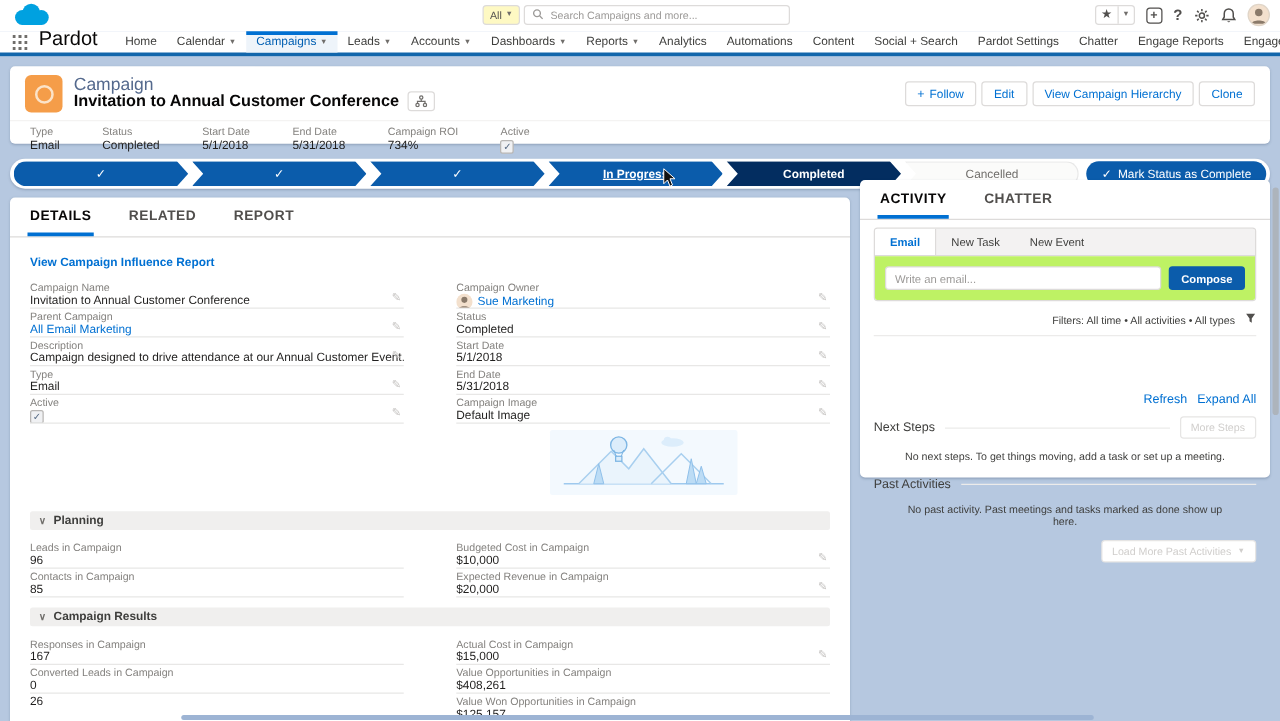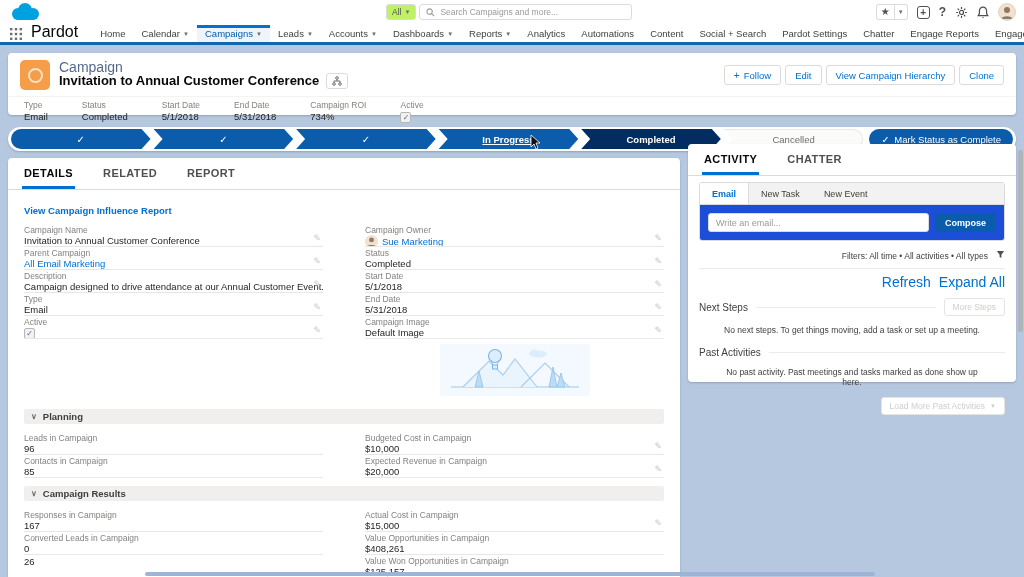--- a/index.html
+++ b/index.html
@@ -4,21 +4,21 @@
 <style>
   * { box-sizing: border-box; margin: 0; padding: 0; }
   html,body { width:1024px; height:577px; overflow:hidden; }
   body { font-family:"Liberation Sans", sans-serif; background:#b6c8e0; color:#201f1e; }
   .screen { position:relative; width:1024px; height:577px; }
 
   
   .ghdr { position:absolute; top:0; left:0; width:1024px; height:25px; background:#fff; z-index:5; }
   .logo { position:absolute; left:8px; top:2px; }
   .search-wrap { position:absolute; left:386px; top:4px; display:flex; align-items:center; gap:3px; }
-  .scope-box { height:16px; border:1px solid #dddbda; border-radius:3px; background:#bef264;
+  .scope-box { height:16px; border:1px solid #dddbda; border-radius:3px; background:#fef9c3;
     display:flex; align-items:center; gap:3px; padding:0 5px; font-size:8.5px; color:#514f4d; cursor:pointer; }
   .scope-box .tri { font-size:6px; color:#706e6b; }
   .searchbox { width:213px; height:16px; border:1px solid #dddbda; border-radius:3px; background:#fff;
     display:flex; align-items:center; padding:0 6px; gap:5px; }
   .searchbox input { border:none; outline:none; flex:1; font-size:8.5px; color:#514f4d; font-family:inherit; background:transparent; }
   .searchbox input::placeholder { color:#9c9a98; }
   .hicons { position:absolute; right:8px; top:3px; display:flex; align-items:center; gap:9px; }
   .star-box { display:flex; align-items:center; border:1px solid #dddbda; border-radius:3px; height:16px; }
   .star-box .st { padding:0 4px; font-size:10px; color:#514f4d; line-height:14px; }
   .star-box .dd { padding:0 3px; font-size:6px; color:#706e6b; border-left:1px solid #dddbda; line-height:14px; }
@@ -103,29 +103,29 @@
   .sec-hdr { display:flex; align-items:center; gap:6px; background:#f0efee; border-radius:2px;
     height:15px; margin:8px 0 8px 0; padding:0 7px; font-size:9.5px; font-weight:bold; color:#3e3e3c; cursor:pointer; }
   .sec-hdr .vee { font-size:8px; color:#706e6b; }
 
   
   .ap-body { padding:6px 11px 0 11px; }
   .composer { border:1px solid #dddbda; border-radius:3px; overflow:hidden; }
   .ctabs { display:flex; background:#f3f2f2; border-bottom:1px solid #dddbda; height:22px; }
   .ctab { padding:0 12px; font-size:9px; color:#3e3e3c; display:flex; align-items:center; cursor:pointer; }
   .ctab.active { background:#fff; border-right:1px solid #dddbda; font-weight:bold; color:#0070d2; }
-  .compose-row { display:flex; gap:6px; padding:8px; background:#1d4ed8; align-items:center; }
+  .compose-row { display:flex; gap:6px; padding:8px; background:#bef264; align-items:center; }
   .compose-row input { flex:1; height:19px; border:1px solid #dddbda; border-radius:3px; padding:0 7px;
     font-size:9px; color:#514f4d; font-family:inherit; outline:none; }
   .compose-row input::placeholder { color:#9c9a98; }
   .compose-btn { height:19px; border:none; border-radius:3px; background:#0b5cab; color:#fff; font-size:9px;
     font-weight:bold; padding:0 10px; cursor:pointer; font-family:inherit; }
   .filters-row { display:flex; justify-content:flex-end; align-items:center; gap:8px; padding:9px 0 7px 0;
     font-size:8.5px; color:#3e3e3c; border-bottom:1px solid #ecebea; }
-  .links-row { display:flex; justify-content:flex-end; gap:8px; padding:5px 0 4px 0; font-size:14px; }
+  .links-row { display:flex; justify-content:flex-end; gap:8px; padding:5px 0 4px 0; font-size:10px;margin-top:40px; }
   .links-row a { color:#0070d2; text-decoration:none; cursor:pointer; }
   .seg-hdr { display:flex; align-items:center; gap:8px; margin-top:4px; }
   .seg-title { font-size:10px; color:#3e3e3c; white-space:nowrap; }
   .seg-line { flex:1; height:1px; background:#ecebea; }
   .btn-disabled { height:18px; border:1px solid #e6e5e4; border-radius:3px; background:#fff; color:#d0cecc;
     font-size:8.5px; padding:0 8px; font-family:inherit; cursor:default; display:flex; align-items:center; gap:5px; white-space:nowrap; }
   .empty-text { text-align:center; font-size:8.5px; color:#3e3e3c; padding:9px 18px 8px 18px; }
   .loadmore-row { display:flex; justify-content:flex-end; padding-top:2px; }
 
   

